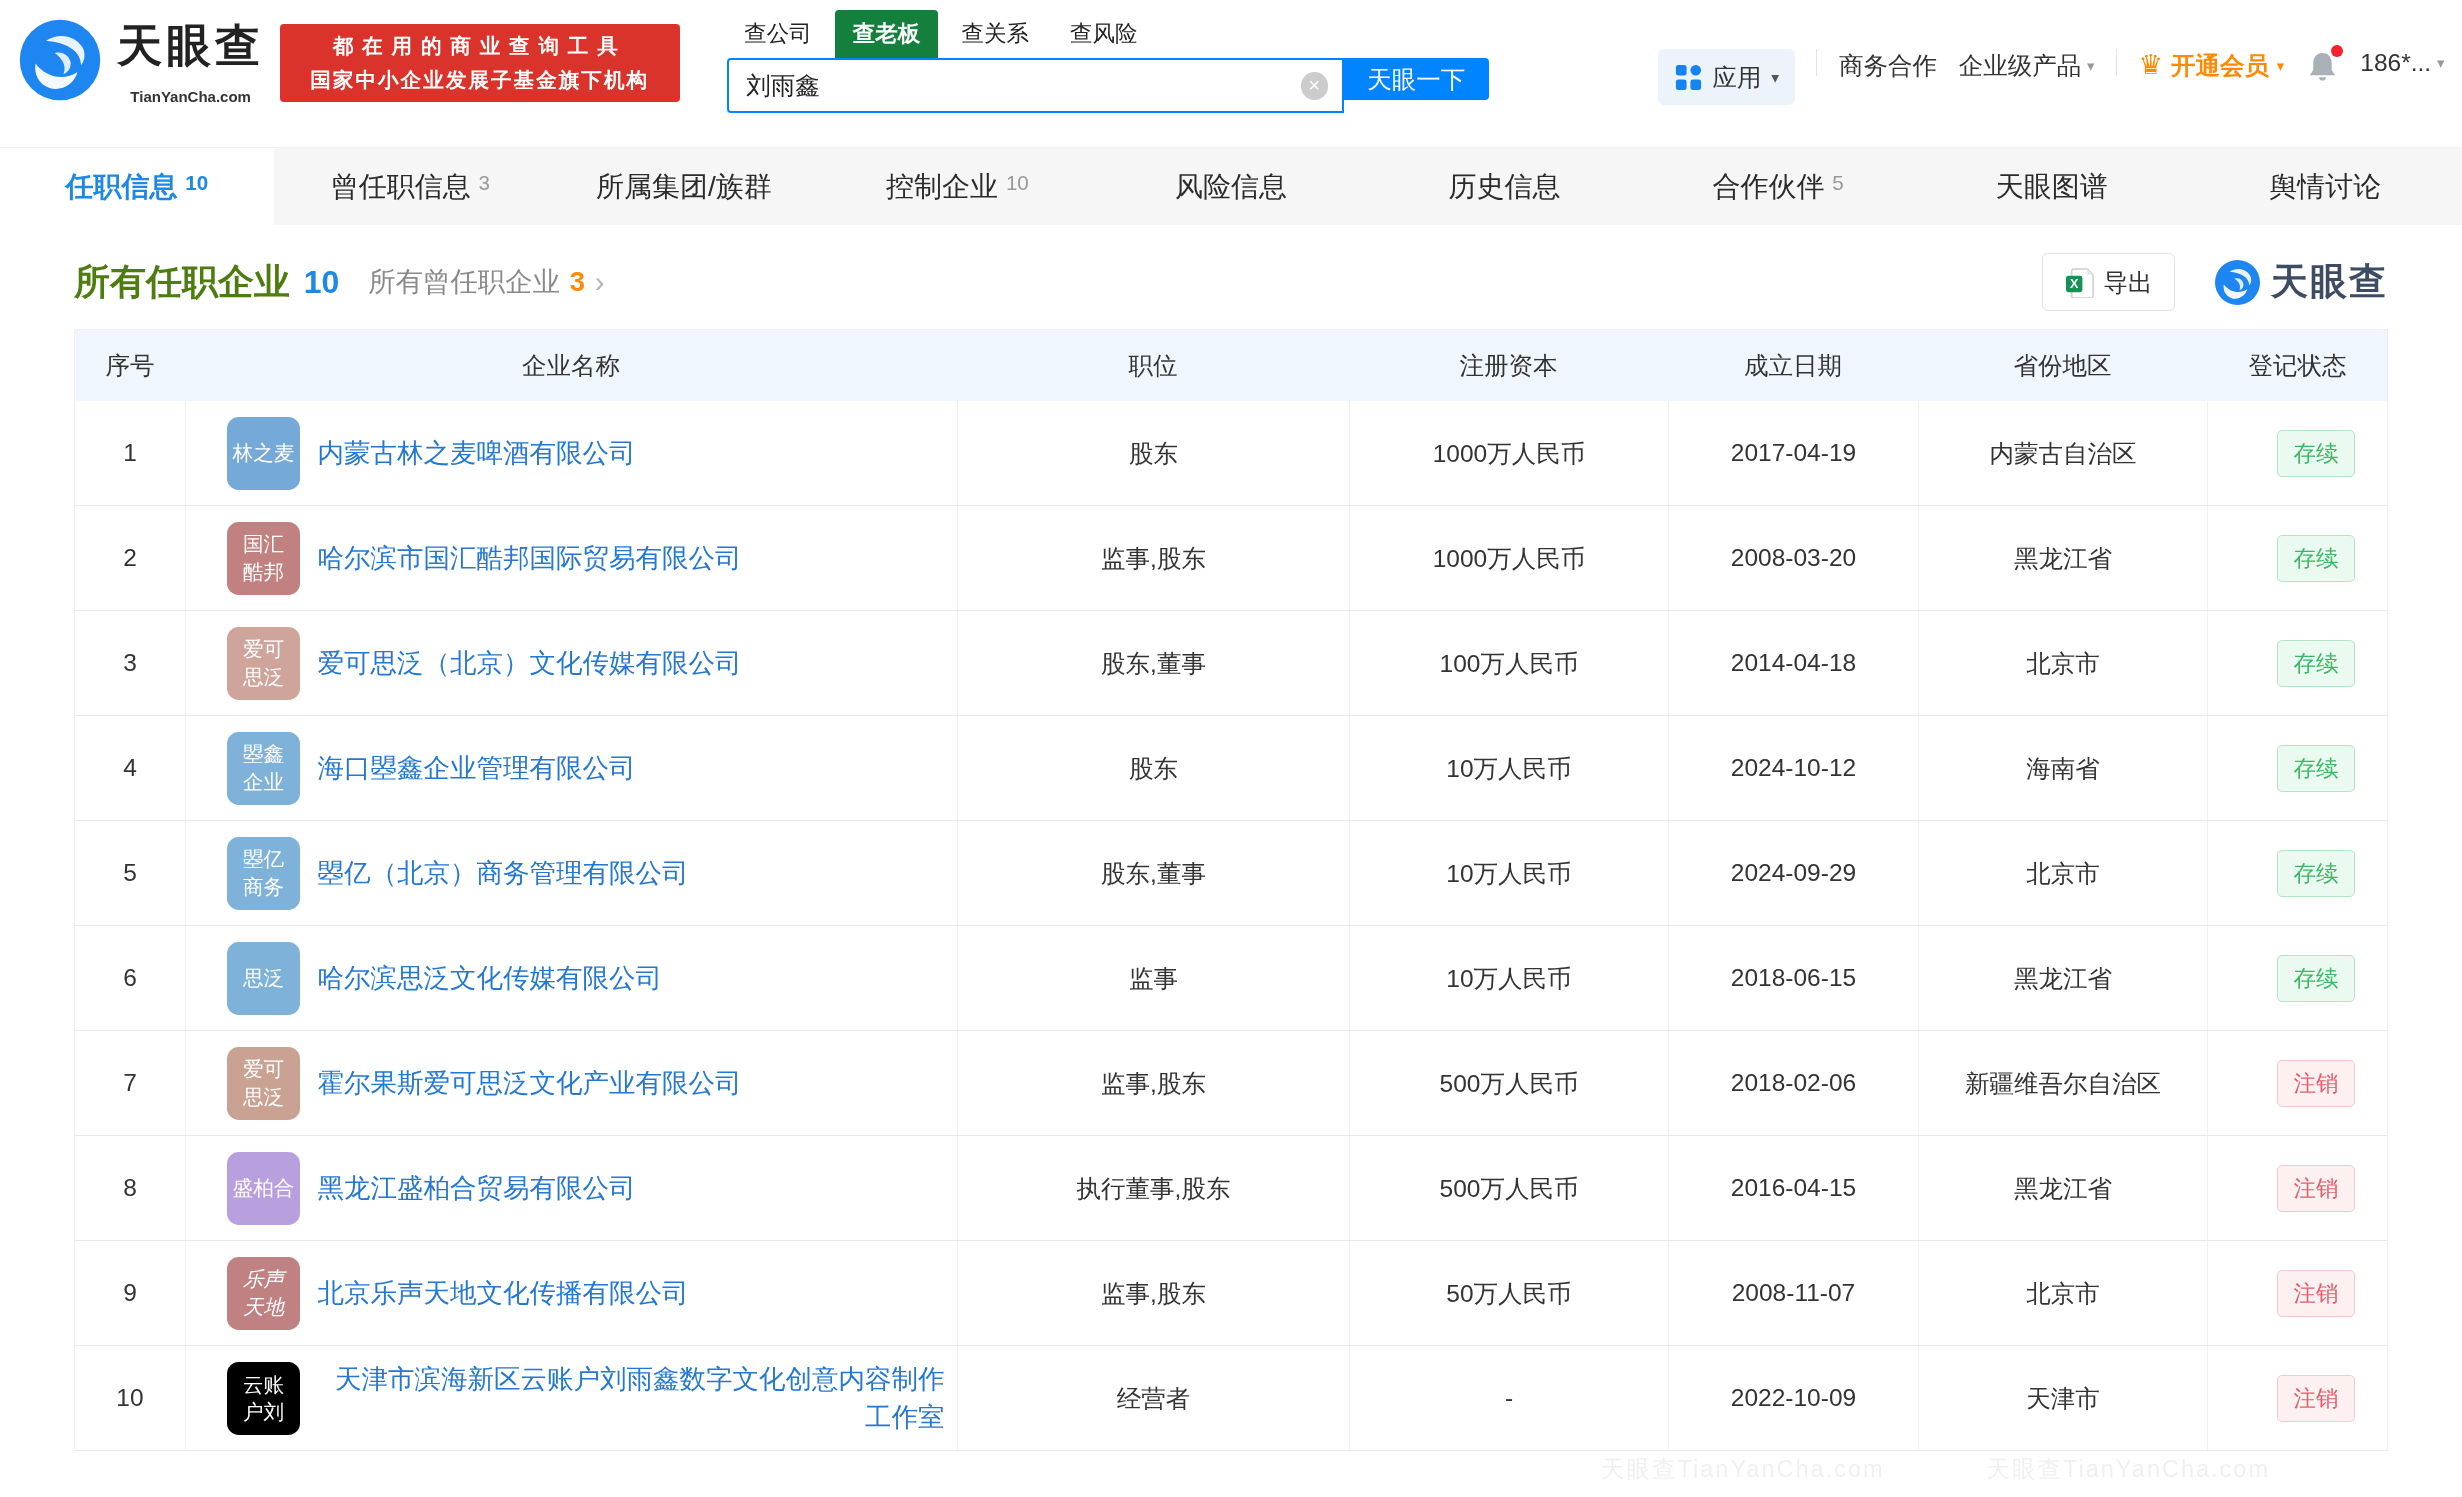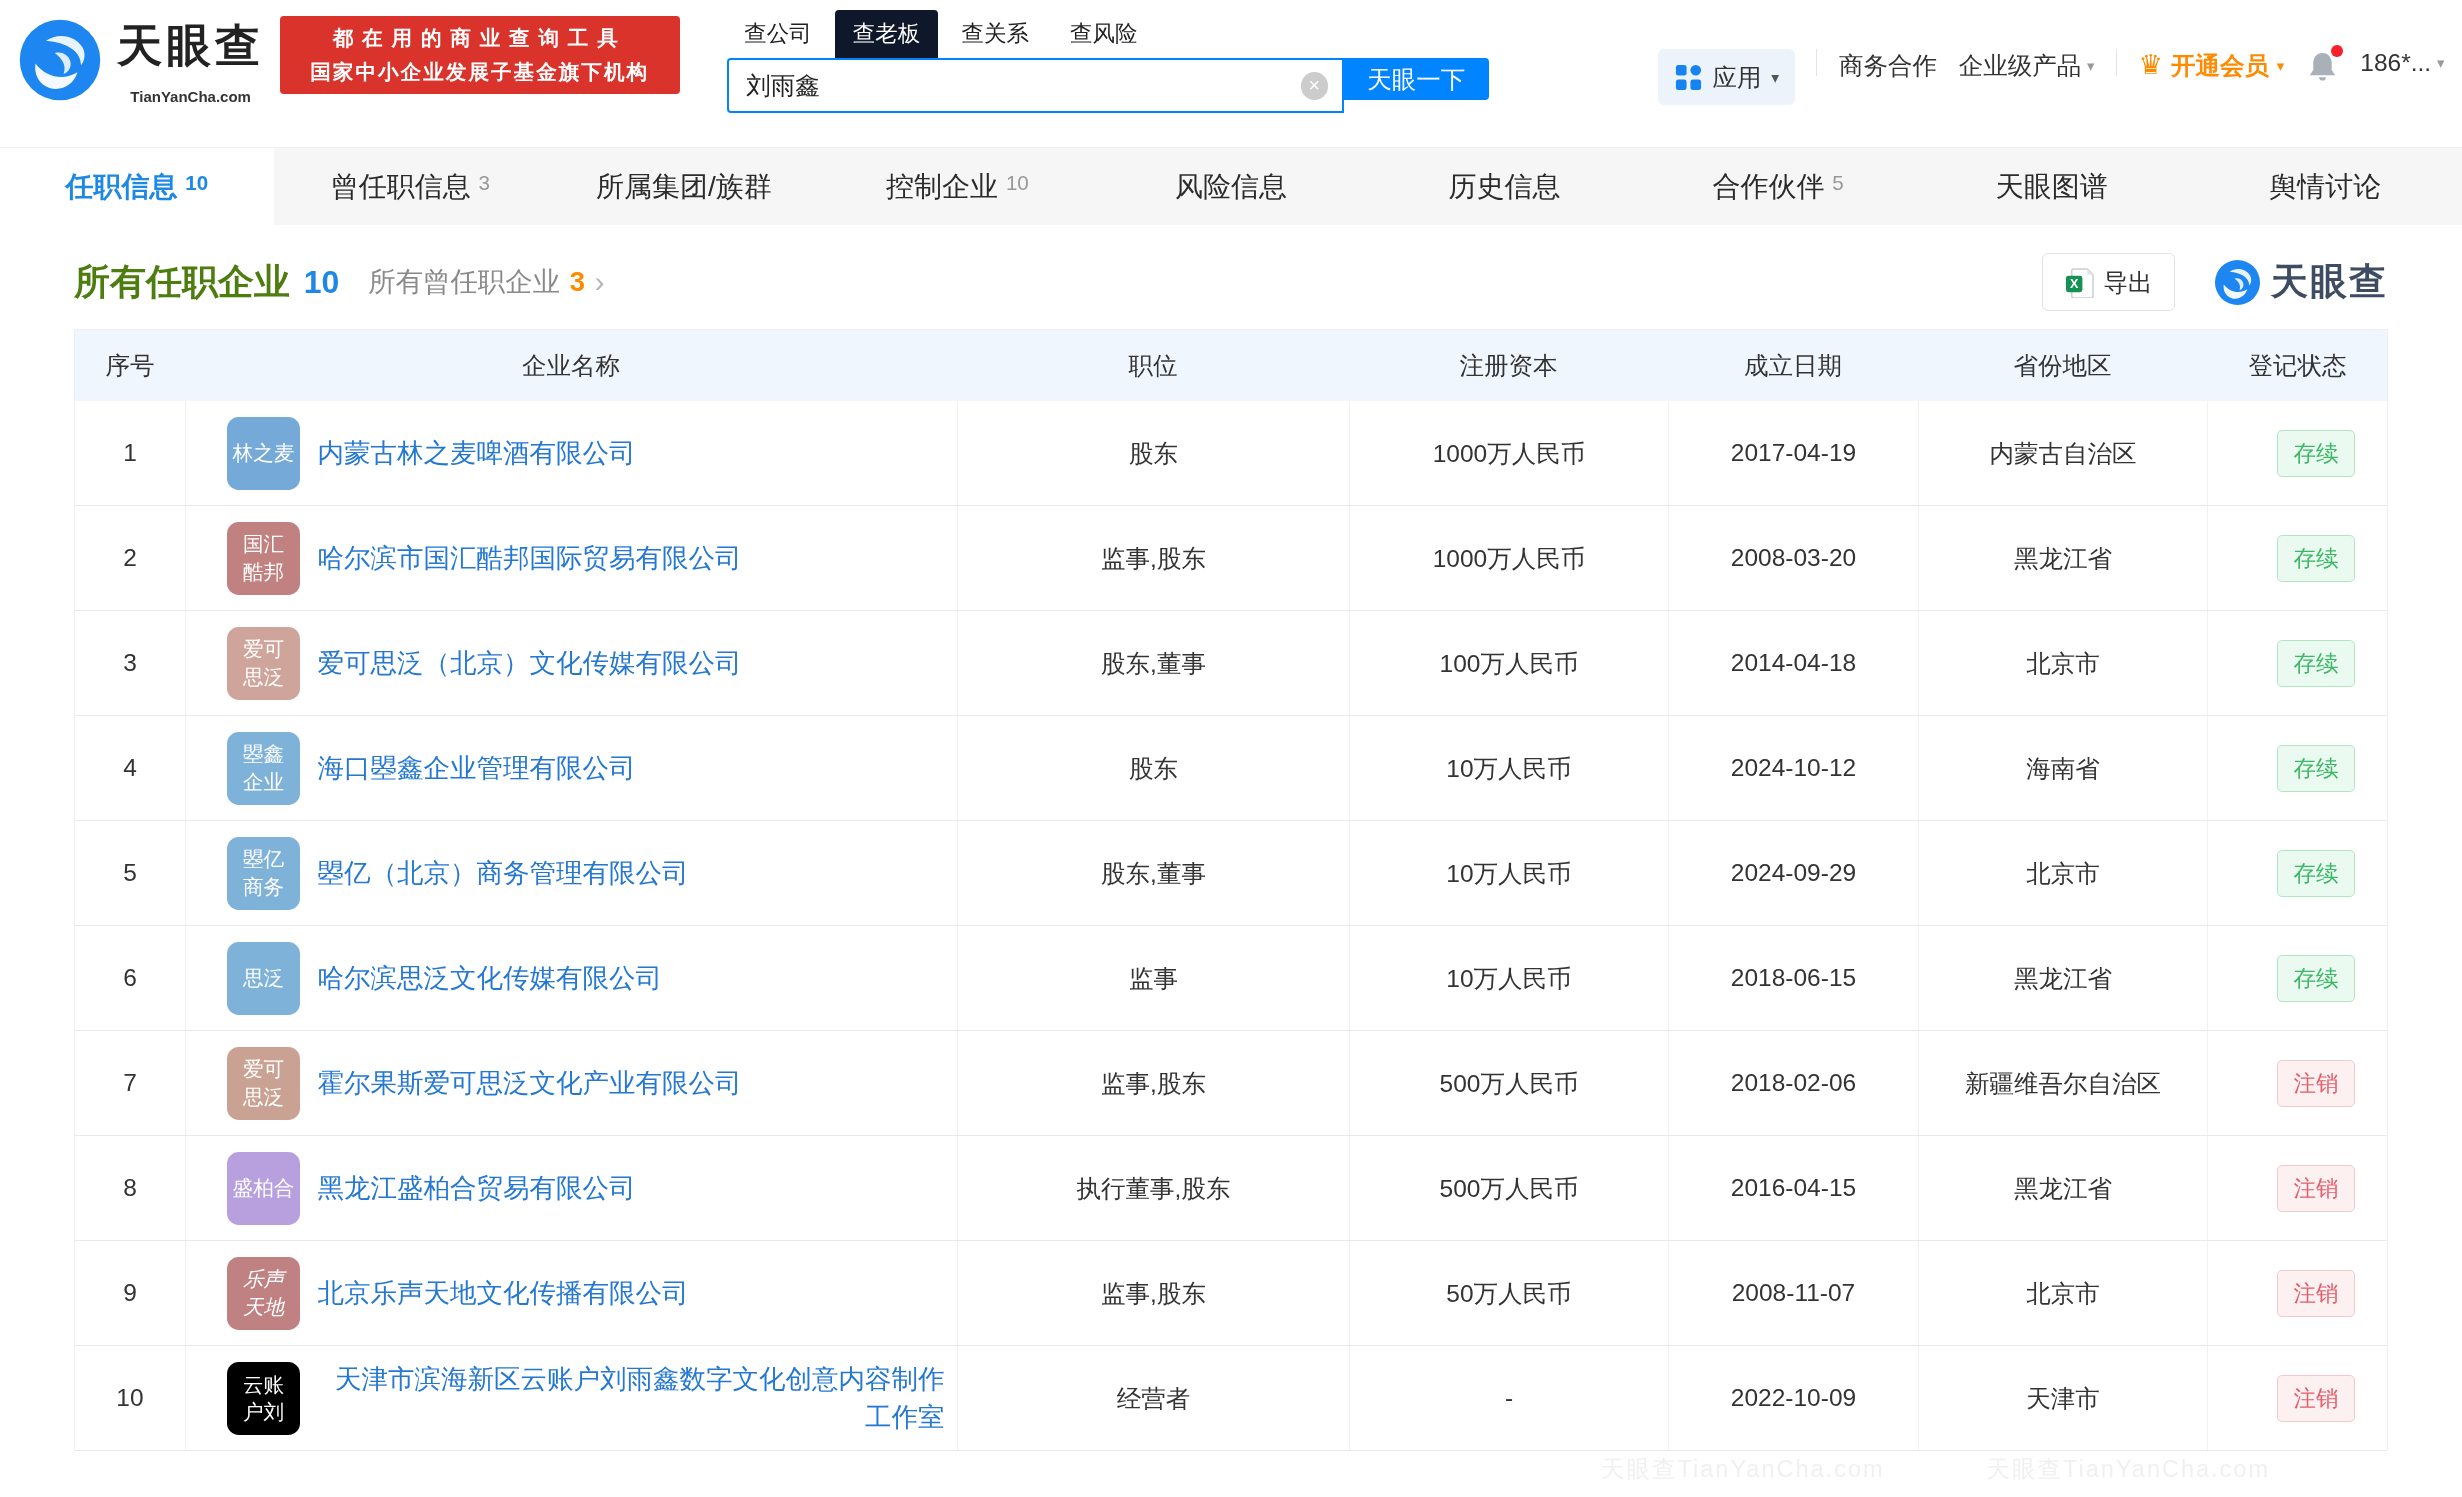--- a/index.html
+++ b/index.html
@@ -6,28 +6,28 @@
   html,body { width:2462px; background:#fff; font-family:"Liberation Sans","DejaVu Sans",sans-serif; color:#333; }
   body { height:1498px; overflow:hidden; }
 
   
   .topbar { height:147px; display:flex; align-items:flex-start; padding:9.8px 17.6px 0 17.6px; }
   .logo-group { display:flex; align-items:center; gap:15.7px; margin-top:5.9px; }
   .logo-swirl { width:84px; height:84px; }
   .logo-text { display:flex; flex-direction:column; align-items:center; }
   .logo-cn { font-size:45px; font-weight:bold; color:#222; letter-spacing:3.9px; }
   .logo-en { font-size:15px; font-weight:bold; color:#333; margin-top:12px; }
-  .promo-badge { margin-left:15.7px; margin-top:6px; width:400px; height:78px; background:#d9332b; border-radius:3.9px; color:#fff; display:flex; flex-direction:column; justify-content:center; align-items:center; gap:5.9px; }
+  .promo-badge { margin-left:15.7px; margin-top:14px; width:400px; height:78px; background:#d9332b; border-radius:3.9px; color:#fff; display:flex; flex-direction:column; justify-content:center; align-items:center; gap:5.9px; }
   .promo-line1 { font-size:20.6px; font-weight:bold; letter-spacing:8.8px; }
   .promo-line2 { font-size:20.6px; font-weight:bold; letter-spacing:2px; }
 
   .search-area { margin-left:47px; margin-top:0; }
   .search-tabs { display:flex; align-items:flex-end; gap:5.9px; }
   .search-tab { font-size:22.5px; color:#222; padding:7.8px 17.6px 9.8px 17.6px; cursor:pointer; }
-  .search-tab.active { background:#0f172a; color:#fff; border-radius:3.9px 3.9px 0 0; }
+  .search-tab.active { background:#15803d; color:#fff; border-radius:3.9px 3.9px 0 0;font-weight:bold; }
   .search-row { display:flex; }
   .search-box { width:617px; height:55px; border:2px solid #0084ff; border-radius:3.9px 0 0 3.9px; background:#fff; display:flex; align-items:center; padding:0 13.7px 0 17.6px; }
   .search-input { flex:1; border:none; outline:none; font-size:24.5px; color:#222; font-family:inherit; background:transparent; }
   .clear-btn { width:27.4px; height:27.4px; border-radius:50%; background:#ccc; color:#fff; font-size:19.6px; display:flex; align-items:center; justify-content:center; cursor:pointer; }
   .search-btn { width:145px; height:42px; background:#0084ff; color:#fff; font-size:24.5px; border:none; border-radius:0 3.9px 3.9px 0; cursor:pointer; font-family:inherit; }
 
   .right-menu { margin-left:auto; margin-top:39px; display:flex; align-items:flex-start; gap:21.6px; font-size:24.5px; color:#333; white-space:nowrap; }
   .apps-btn { display:flex; align-items:center; gap:9.8px; background:#edf3fa; border-radius:5.9px; padding:11.8px 15.7px; cursor:pointer; }
   .caret { font-size:15.7px; color:#555; }
   .menu-sep { width:1px; height:27.4px; background:#e3e3e3; }

